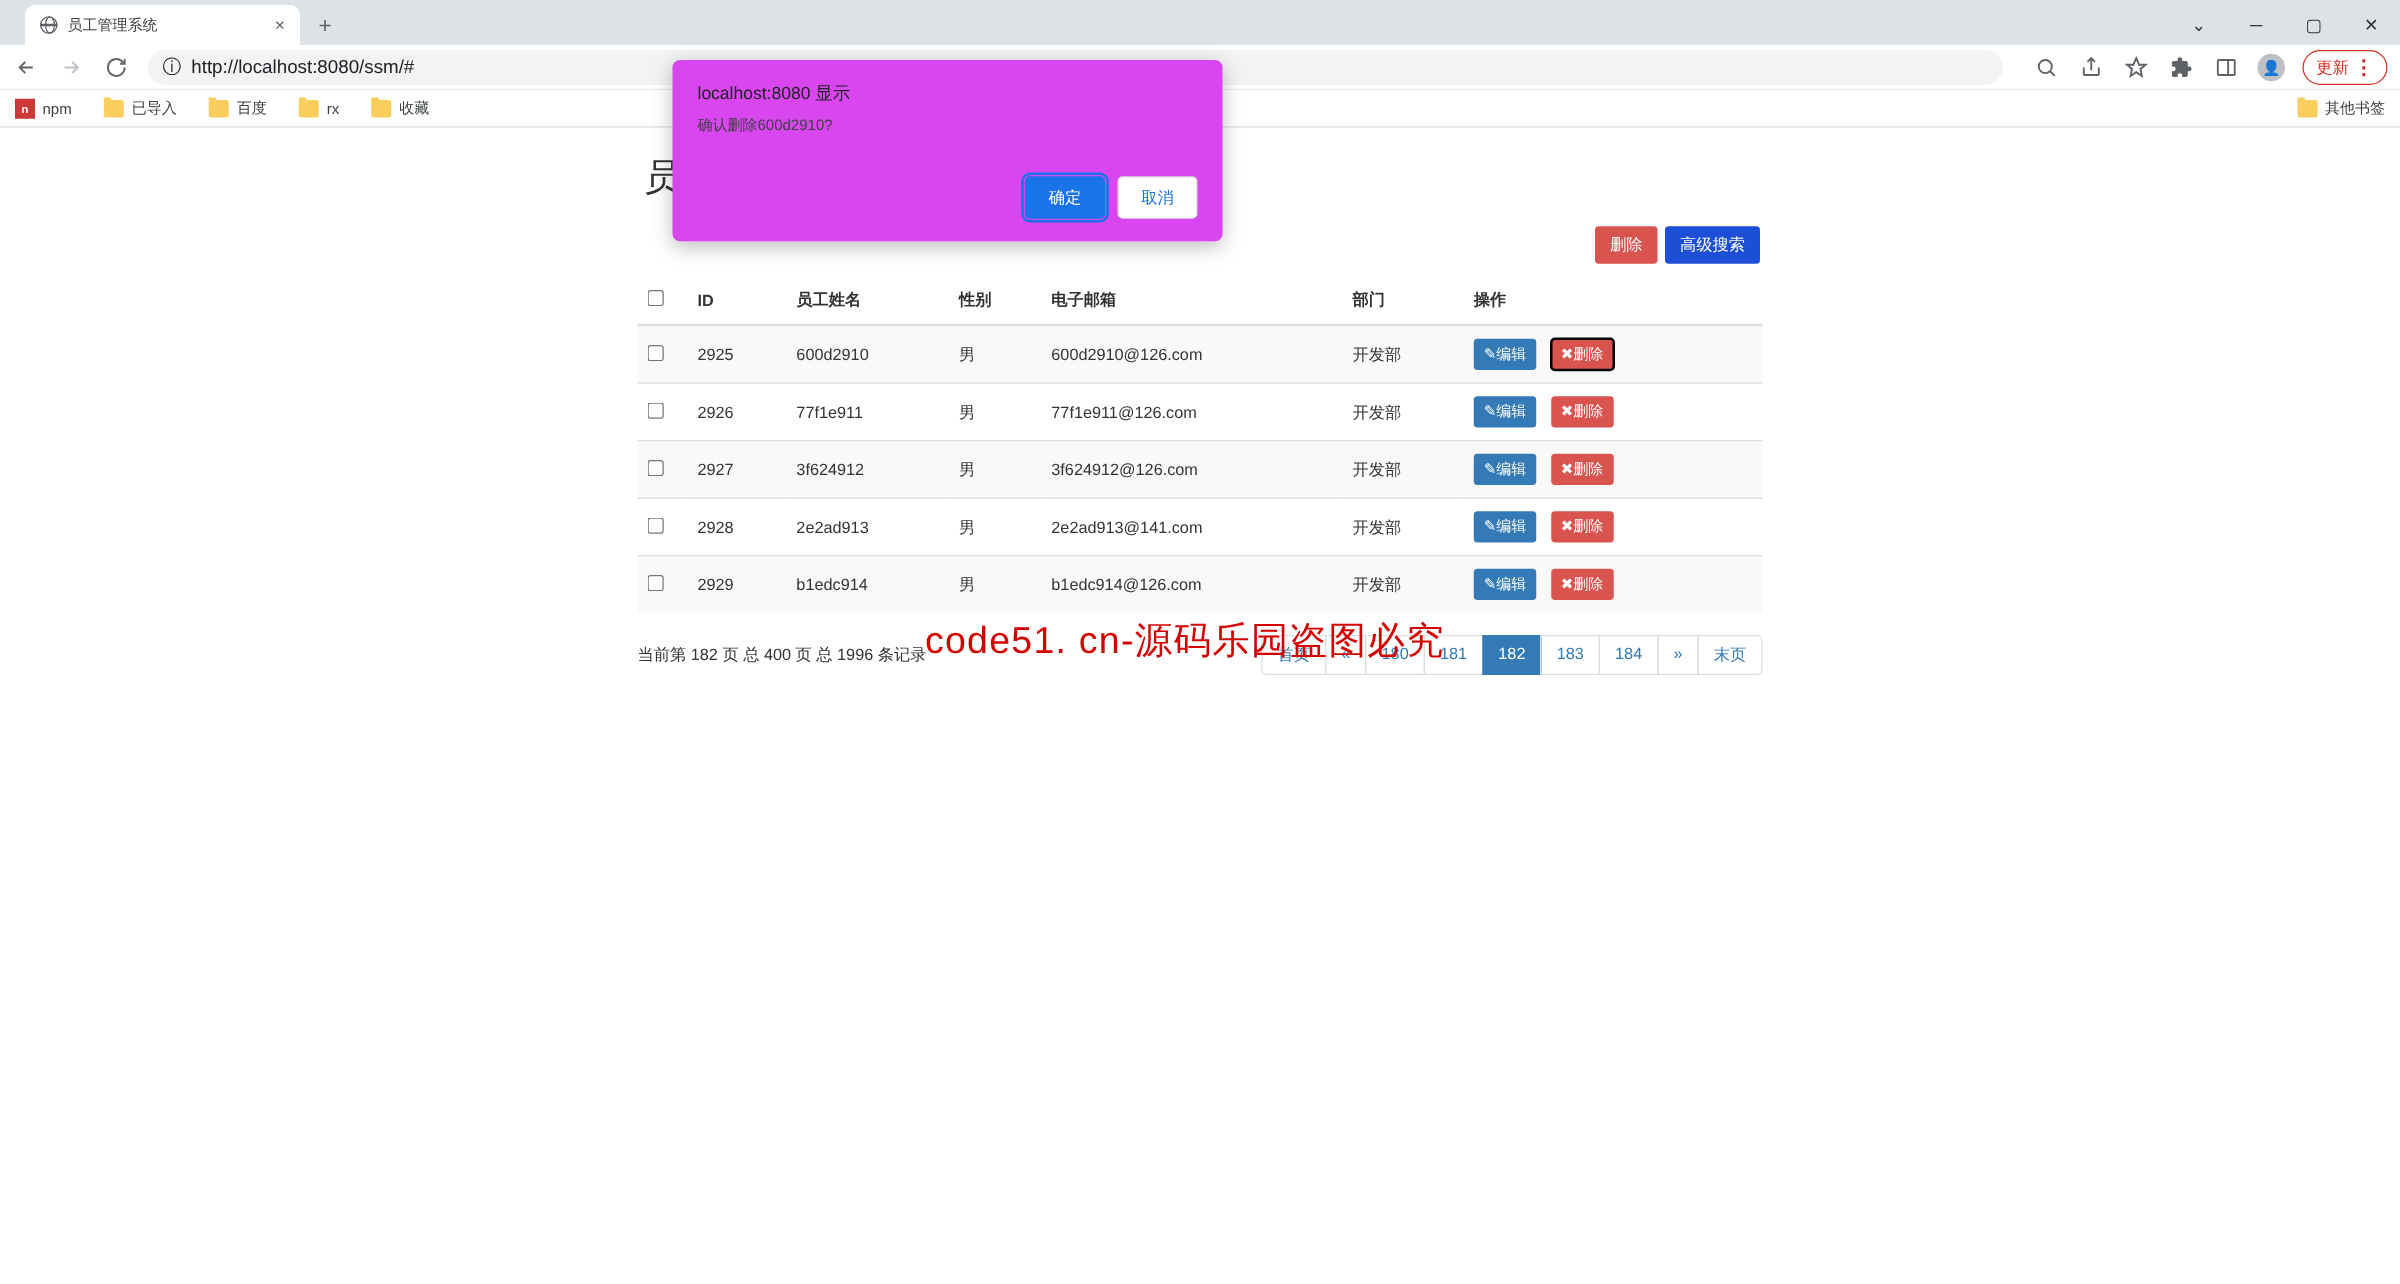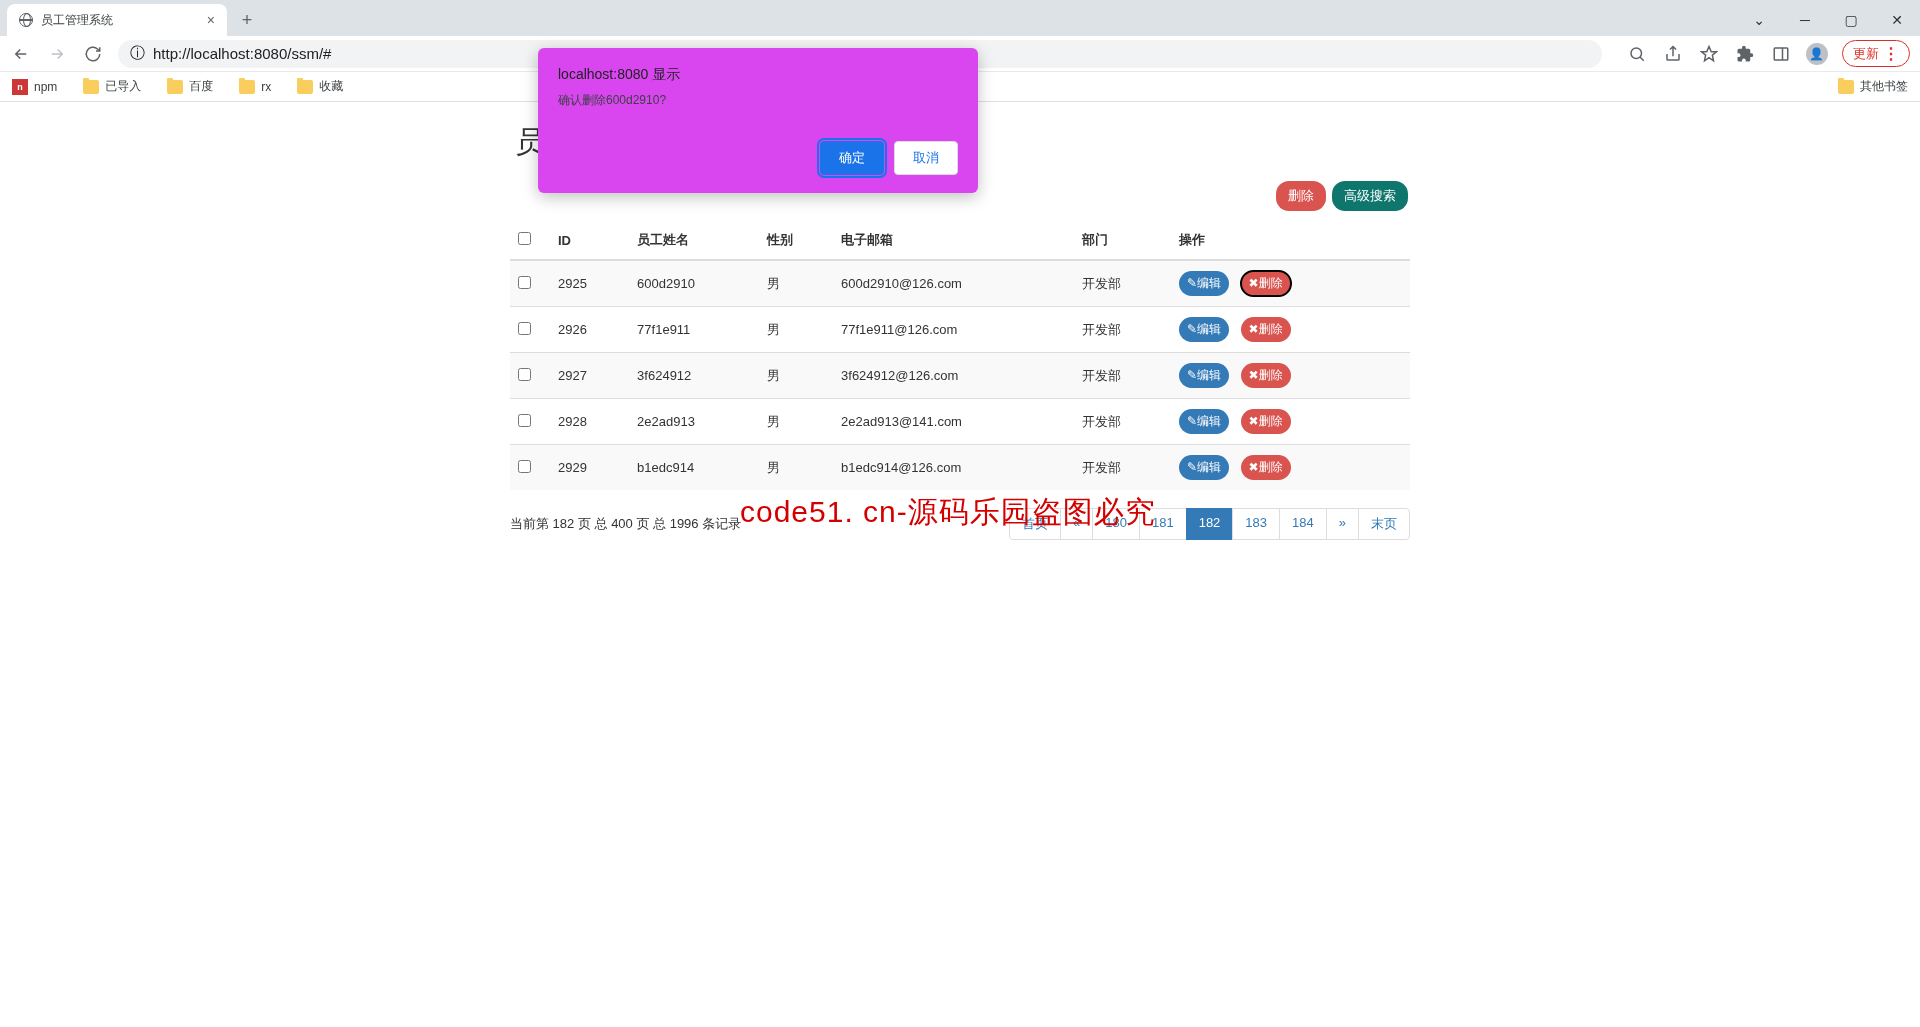--- a/index.html
+++ b/index.html
@@ -1,20 +1,20 @@
 <!DOCTYPE html>
 <html><head>
 <meta charset="utf-8">
 <style>
 * { margin: 0; padding: 0; box-sizing: border-box; }
 body { font-family: Arial, "Microsoft YaHei", sans-serif; font-size: 14px; color: #333; background: #fff; }
 
 
 .browser-chrome { background: #dde2e7; }
-.tab-bar { height: 36px; display: flex; align-items: flex-end; padding-left: 7px; }
+.tab-bar { height: 36px; display: flex; align-items: flex-end; padding-left: 20px; }
 .tab { background: #fff; border-radius: 8px 8px 0 0; height: 32px; display: flex; align-items: center; padding: 0 12px; min-width: 220px; gap: 8px; font-size: 12px; color: #3c4043; }
 .tab .close-x { margin-left: auto; font-size: 14px; color: #5f6368; }
 .new-tab { width: 28px; height: 28px; display: flex; align-items: center; justify-content: center; font-size: 18px; color: #5f6368; margin-left: 6px; margin-bottom: 2px; }
 .window-controls { margin-left: auto; display: flex; align-items: center; }
 .window-controls > span { width: 46px; height: 32px; display: flex; align-items: center; justify-content: center; color: #333; font-size: 14px; }
 
 .toolbar { background: #fff; height: 36px; display: flex; align-items: center; padding: 0 10px; gap: 14px; border-bottom: 1px solid #e8eaed; }
 .toolbar .nav-icon { color: #5f6368; display:flex; align-items:center; justify-content:center; width:22px; height:22px; }
 .omnibox { flex: 1; height: 28px; background: #f1f3f4; border-radius: 14px; display: flex; align-items: center; padding: 0 12px; gap: 8px; color: #202124; font-size: 15px; }
 .toolbar-right { display: flex; align-items: center; gap: 14px; margin-left: 10px; }
@@ -26,23 +26,23 @@
 .bookmark { display: flex; align-items: center; gap: 6px; }
 .folder-icon { width:16px; height:14px; background:#f9ce5c; border-radius:2px; position:relative; }
 .folder-icon::before { content:""; position:absolute; top:-2px; left:0; width:6px; height:3px; background:#f9ce5c; border-radius:1px 1px 0 0;}
 .npm-icon { width:16px; height:16px; background:#cb3837; color:#fff; font-size:9px; font-weight:bold; display:flex; align-items:center; justify-content:center; }
 .other-bookmarks { margin-left:auto;align-items:center; }
 
 
 .container { max-width: 900px; margin: 0 auto; padding-top: 20px; }
 h1 { font-size: 30px; font-weight: 500; margin-bottom: 18px; margin-left: 5px; }
 .top-right-buttons { display:flex; justify-content:flex-end; gap:6px; margin-bottom:10px; padding-right:2px; }
-.btn { border: none; color: #fff; padding: 6px 12px; font-size: 13px; border-radius: 13px; cursor: pointer; display:inline-flex; align-items:center; gap:2px;}
+.btn { border: none; color: #fff; padding: 6px 12px; font-size: 13px; border-radius: 3px; cursor: pointer; display:inline-flex; align-items:center; gap:2px;}
 .btn-danger { background: #d9534f; }
-.btn-info { background: #0f766e; }
+.btn-info { background: #1d4ed8; }
 .btn-primary { background: #337ab7; }
 .btn-sm { padding: 4px 8px; font-size: 12px; }
 
 table { width: 100%; border-collapse: collapse; }
 th { text-align: left; padding: 10px 8px; font-size: 13px; font-weight: bold; border-bottom: 2px solid #ddd; }
 td { padding: 10px 8px; font-size: 13px; border-top: 1px solid #ddd; vertical-align: middle; }
 tbody tr:nth-child(odd) { background: #f9f9f9; }
 .action-cell .btn { margin-right: 8px; }
 .action-cell .focused { outline: 2px solid #000; outline-offset: -1px; }
 

